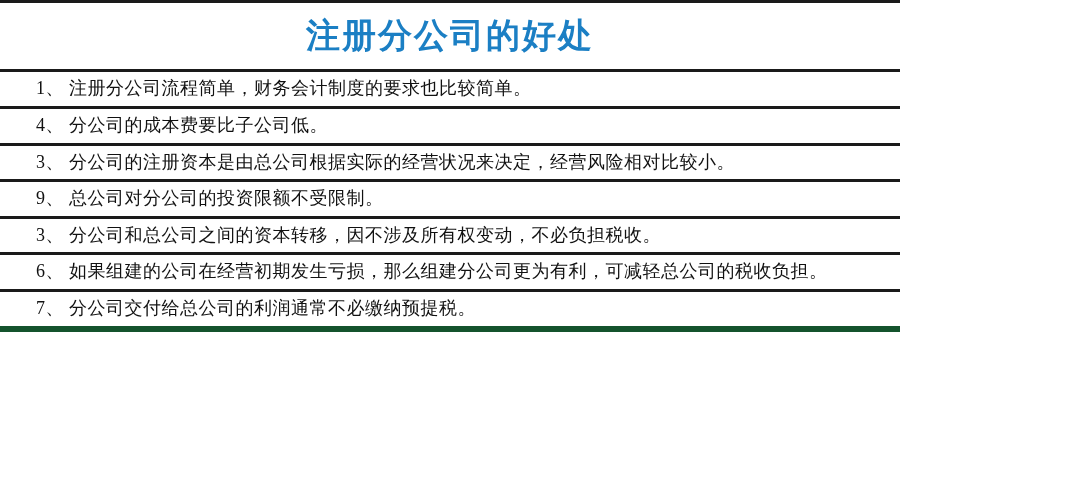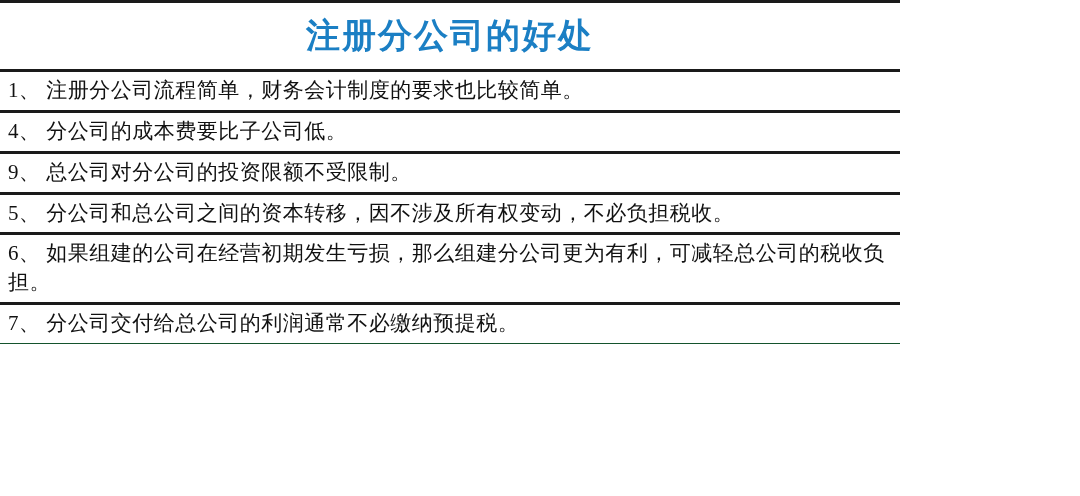--- a/index.html
+++ b/index.html
@@ -49,30 +49,31 @@
   .row {
     box-sizing: border-box;
     width: 100%;
     border-bottom: 3px solid #1a1a1a;
     padding: 4px 10px 5px 8px;
     display: flex;
     align-items: center;
     background: #ffffff;
   }
   .row:last-child {
-    border-bottom: 1px solid #14532d;
+    border-bottom: 6px solid #14532d;
   }
   .row-text {
-    font-size: 21px;
+    font-size: 18px;
     line-height: 1.38;
     color: #111111;
     font-family: "Liberation Serif", "DejaVu Serif", serif;
     letter-spacing: 0.5px;
     white-space: pre-wrap;
     word-break: break-all;
+    margin-left: 28px;
   }
   .row.two-line .row-text {
     line-height: 1.36;
   }
 </style>
 </head>
 <body>
 
 <div class="doc">
 
@@ -80,25 +81,28 @@
     <div class="title">注册分公司的好处</div>
   </div>
 
   <div class="rows">
     <div class="row">
       <div class="row-text">1、 注册分公司流程简单，财务会计制度的要求也比较简单。</div>
     </div>
     <div class="row">
       <div class="row-text">4、 分公司的成本费要比子公司低。</div>
     </div>
+    <div class="row two-line">
+      <div class="row-text">3、 分公司的注册资本是由总公司根据实际的经营状况来决定，经营风险相对比较小。</div>
+    </div>
     <div class="row">
       <div class="row-text">9、 总公司对分公司的投资限额不受限制。</div>
     </div>
     <div class="row two-line">
-      <div class="row-text">5、 分公司和总公司之间的资本转移，因不涉及所有权变动，不必负担税收。</div>
+      <div class="row-text">3、 分公司和总公司之间的资本转移，因不涉及所有权变动，不必负担税收。</div>
     </div>
     <div class="row two-line">
       <div class="row-text">6、 如果组建的公司在经营初期发生亏损，那么组建分公司更为有利，可减轻总公司的税收负担。</div>
     </div>
     <div class="row">
       <div class="row-text">7、 分公司交付给总公司的利润通常不必缴纳预提税。</div>
     </div>
   </div>
 
 </div>

